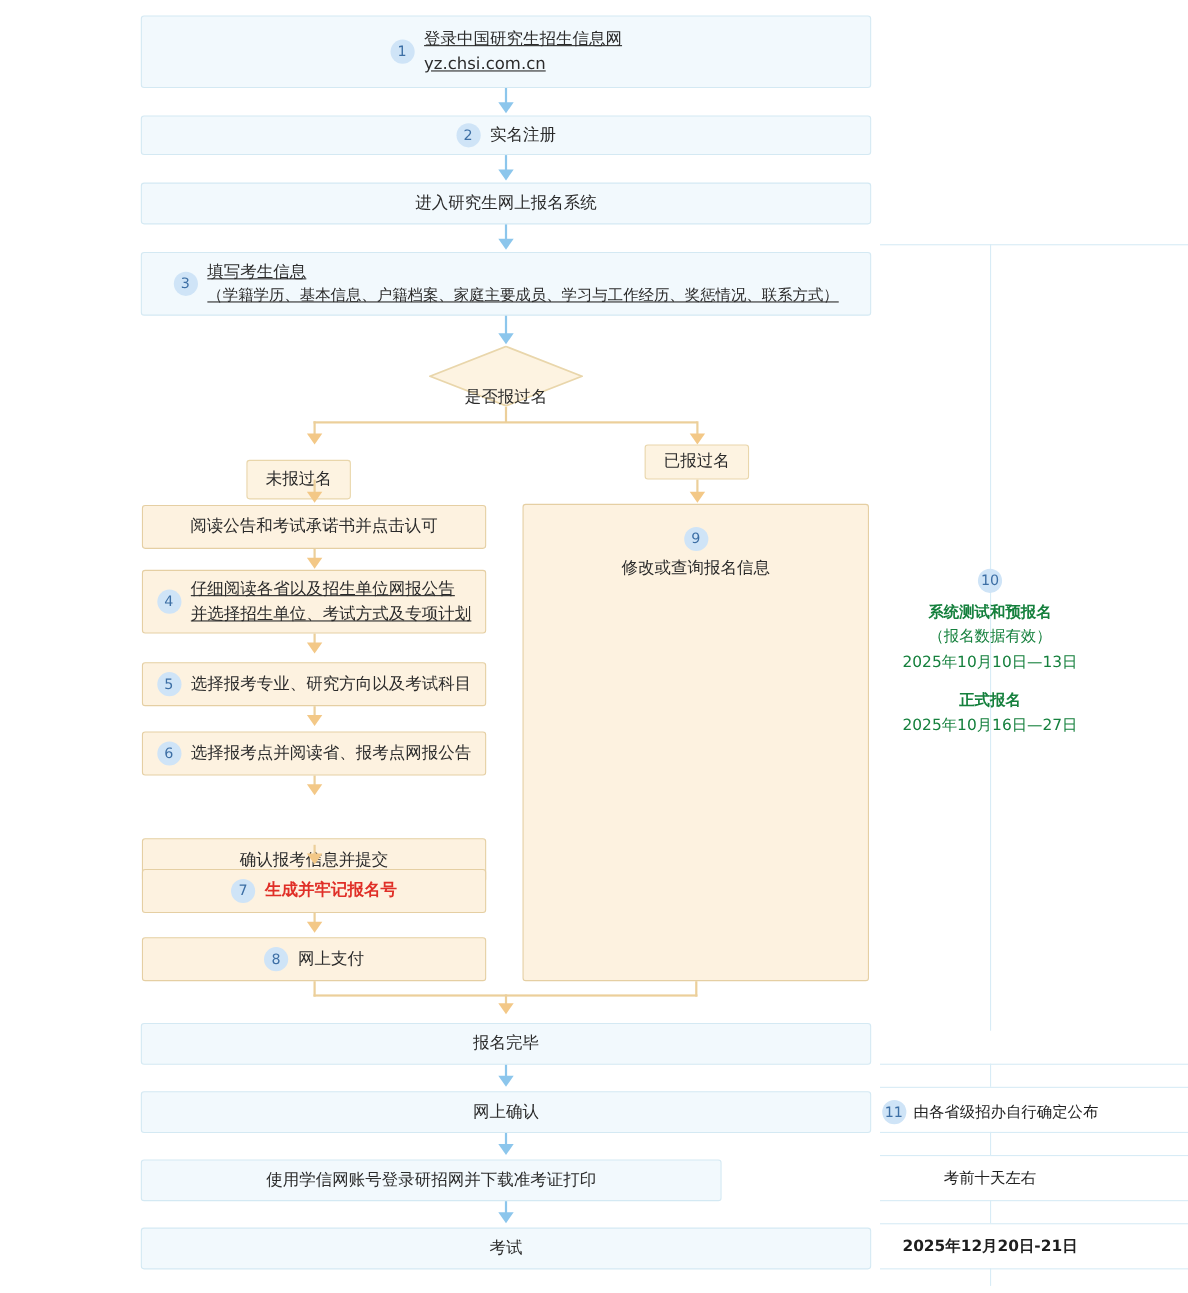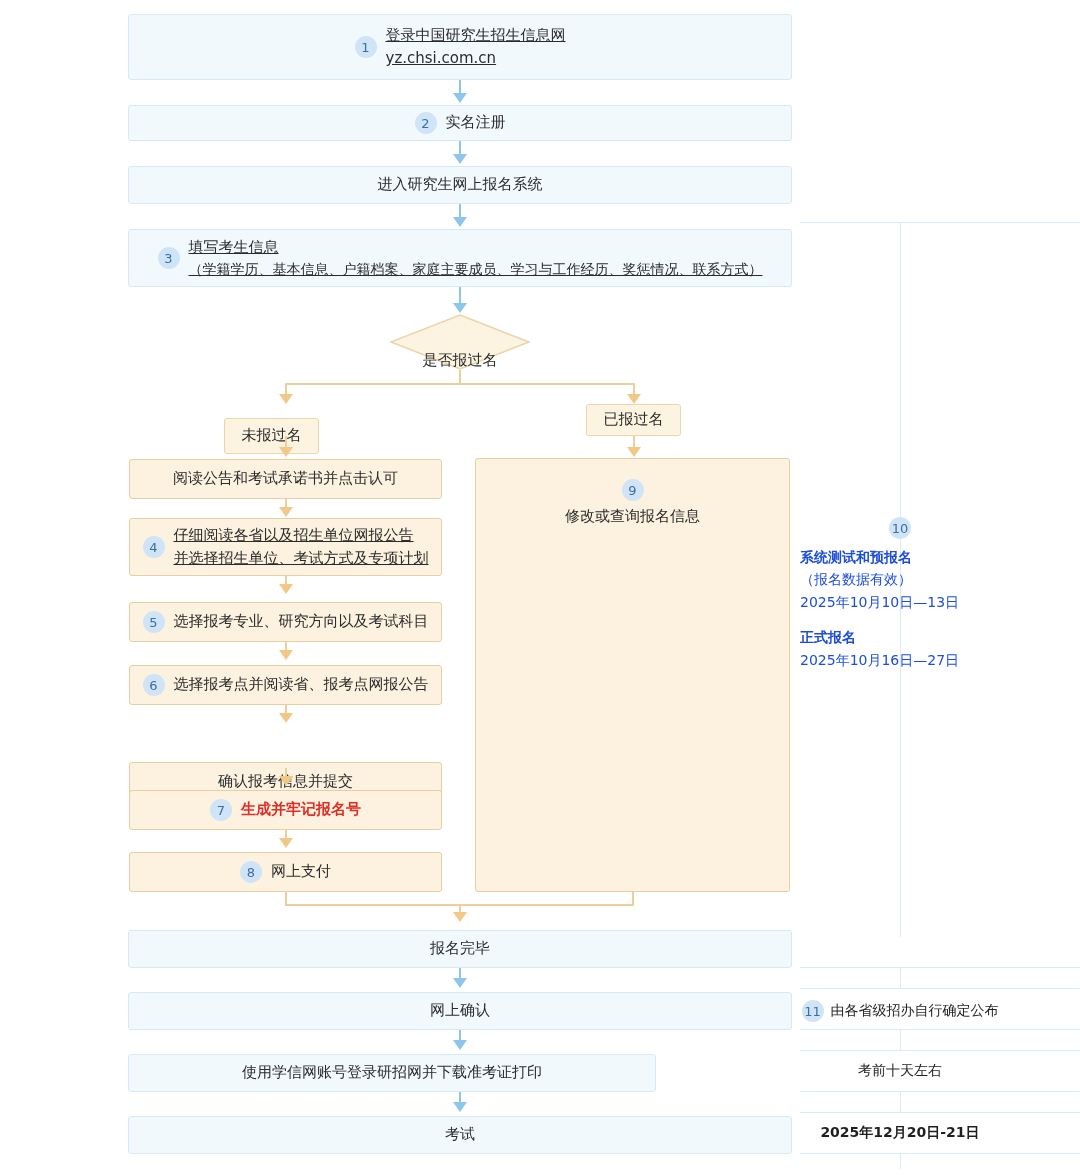--- a/index.html
+++ b/index.html
@@ -118,24 +118,24 @@
     height: 1px;
     background: #d8ecf6;
   }
   .rule-v {
     position: absolute;
     width: 1px;
     background: #d8ecf6;
   }
   .side-note {
     position: absolute;
-    text-align: left;
+    text-align: center;
     font-size: 14px;
     line-height: 1.6;
-    color: #1d4ed8;
+    color: #15803d;
   }
   .side-note .bold { font-weight: bold; }
   .side-row {
     position: absolute;
     display: flex;
     align-items: center;
     justify-content: center;
     gap: 7px;
     font-size: 14px;
     color: #1f1f1f;

